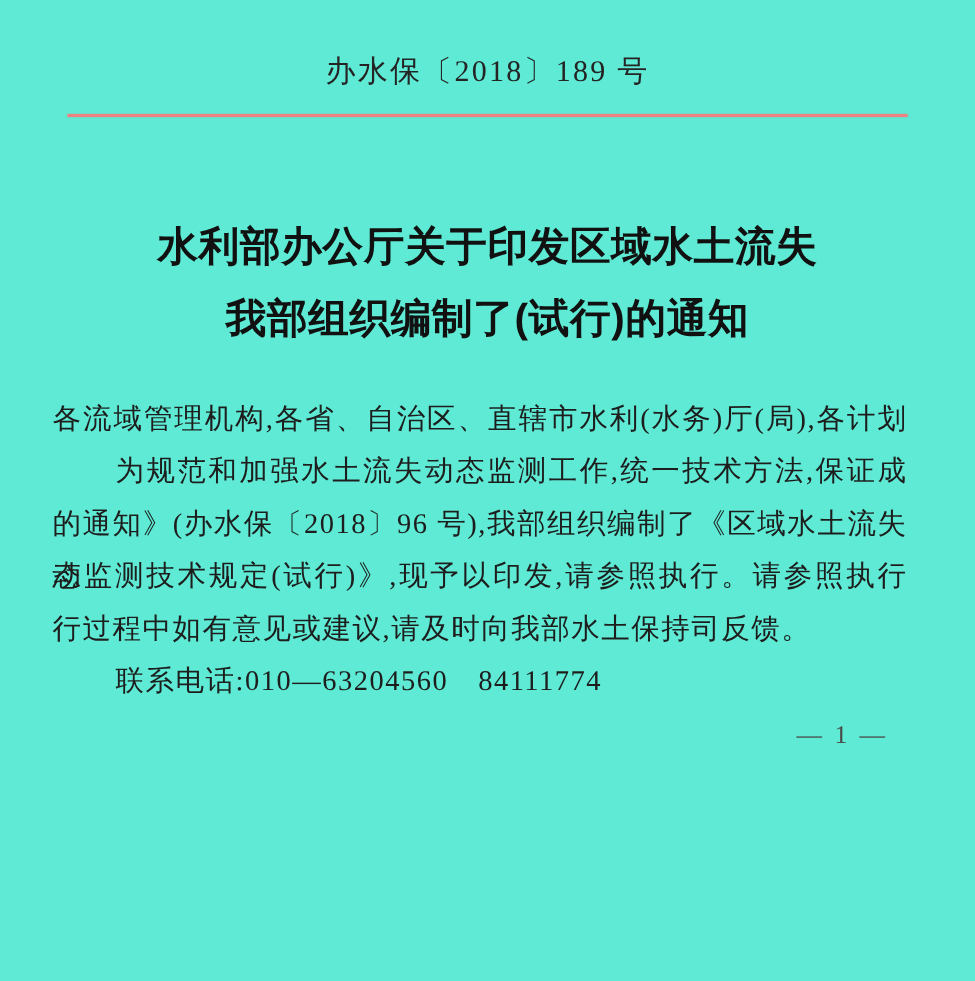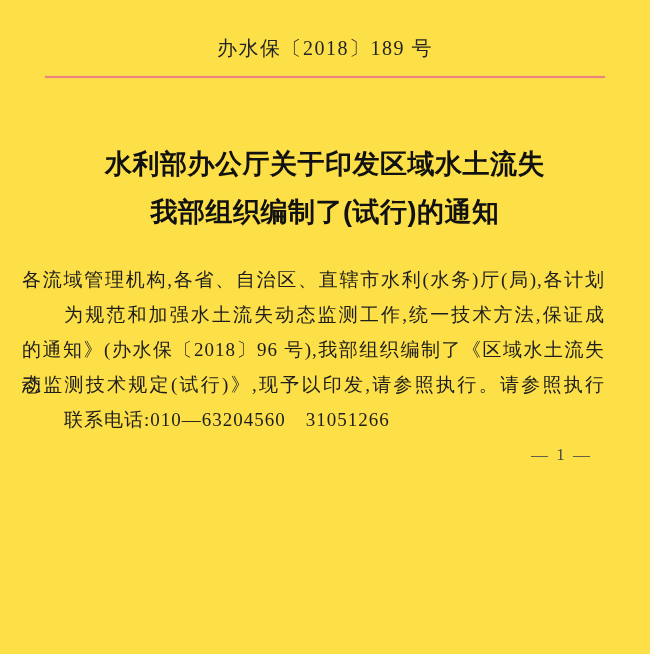--- a/index.html
+++ b/index.html
@@ -4,21 +4,21 @@
 <style>
   html, body {
     margin: 0;
     padding: 0;
     background: #ffffff;
   }
   .page {
     position: relative;
     width: 650px;
     height: 654px;
-    background: #fde047;
+    background: #5eead4;
     overflow: hidden;
     font-family: "Liberation Serif", "DejaVu Serif", serif;
     color: #1d1d1d;
   }
   .doc-number {
     margin-top: 34px;
     height: 28px;
     line-height: 28px;
     text-align: center;
     font-size: 20px;
@@ -35,21 +35,21 @@
     margin-top: 62px;
     text-align: center;
     font-family: "Liberation Sans", "DejaVu Sans", sans-serif;
     font-weight: 700;
     font-size: 27px;
     line-height: 48px;
     color: #111111;
     letter-spacing: 0.5px;
   }
   .body-block {
-    margin: 26px 45px 0 22px;
+    margin: 26px 45px 0 35px;
   }
   .line {
     height: 35px;
     line-height: 35px;
     font-size: 19px;
     letter-spacing: 1px;
     white-space: nowrap;
   }
   .line.fill {
     white-space: normal;
@@ -83,18 +83,19 @@
   <div class="title-block">
     <div>水利部办公厅关于印发区域水土流失</div>
     <div>我部组织编制了(试行)的通知</div>
   </div>
 
   <div class="body-block">
     <div class="line fill">各流域管理机构,各省、自治区、直辖市水利(水务)厅(局),各计划</div>
     <div class="line fill indent">为规范和加强水土流失动态监测工作,统一技术方法,保证成</div>
     <div class="line fill">的通知》(办水保〔2018〕96 号),我部组织编制了《区域水土流失动</div>
     <div class="line fill">态监测技术规定(试行)》,现予以印发,请参照执行。请参照执行</div>
-    <div class="line indent">联系电话:010—63204560　31051266</div>
+    <div class="line">行过程中如有意见或建议,请及时向我部水土保持司反馈。</div>
+    <div class="line indent">联系电话:010—63204560　84111774</div>
   </div>
 
   <div class="page-number">— 1 —</div>
 
 </div>
 
 </body></html>

